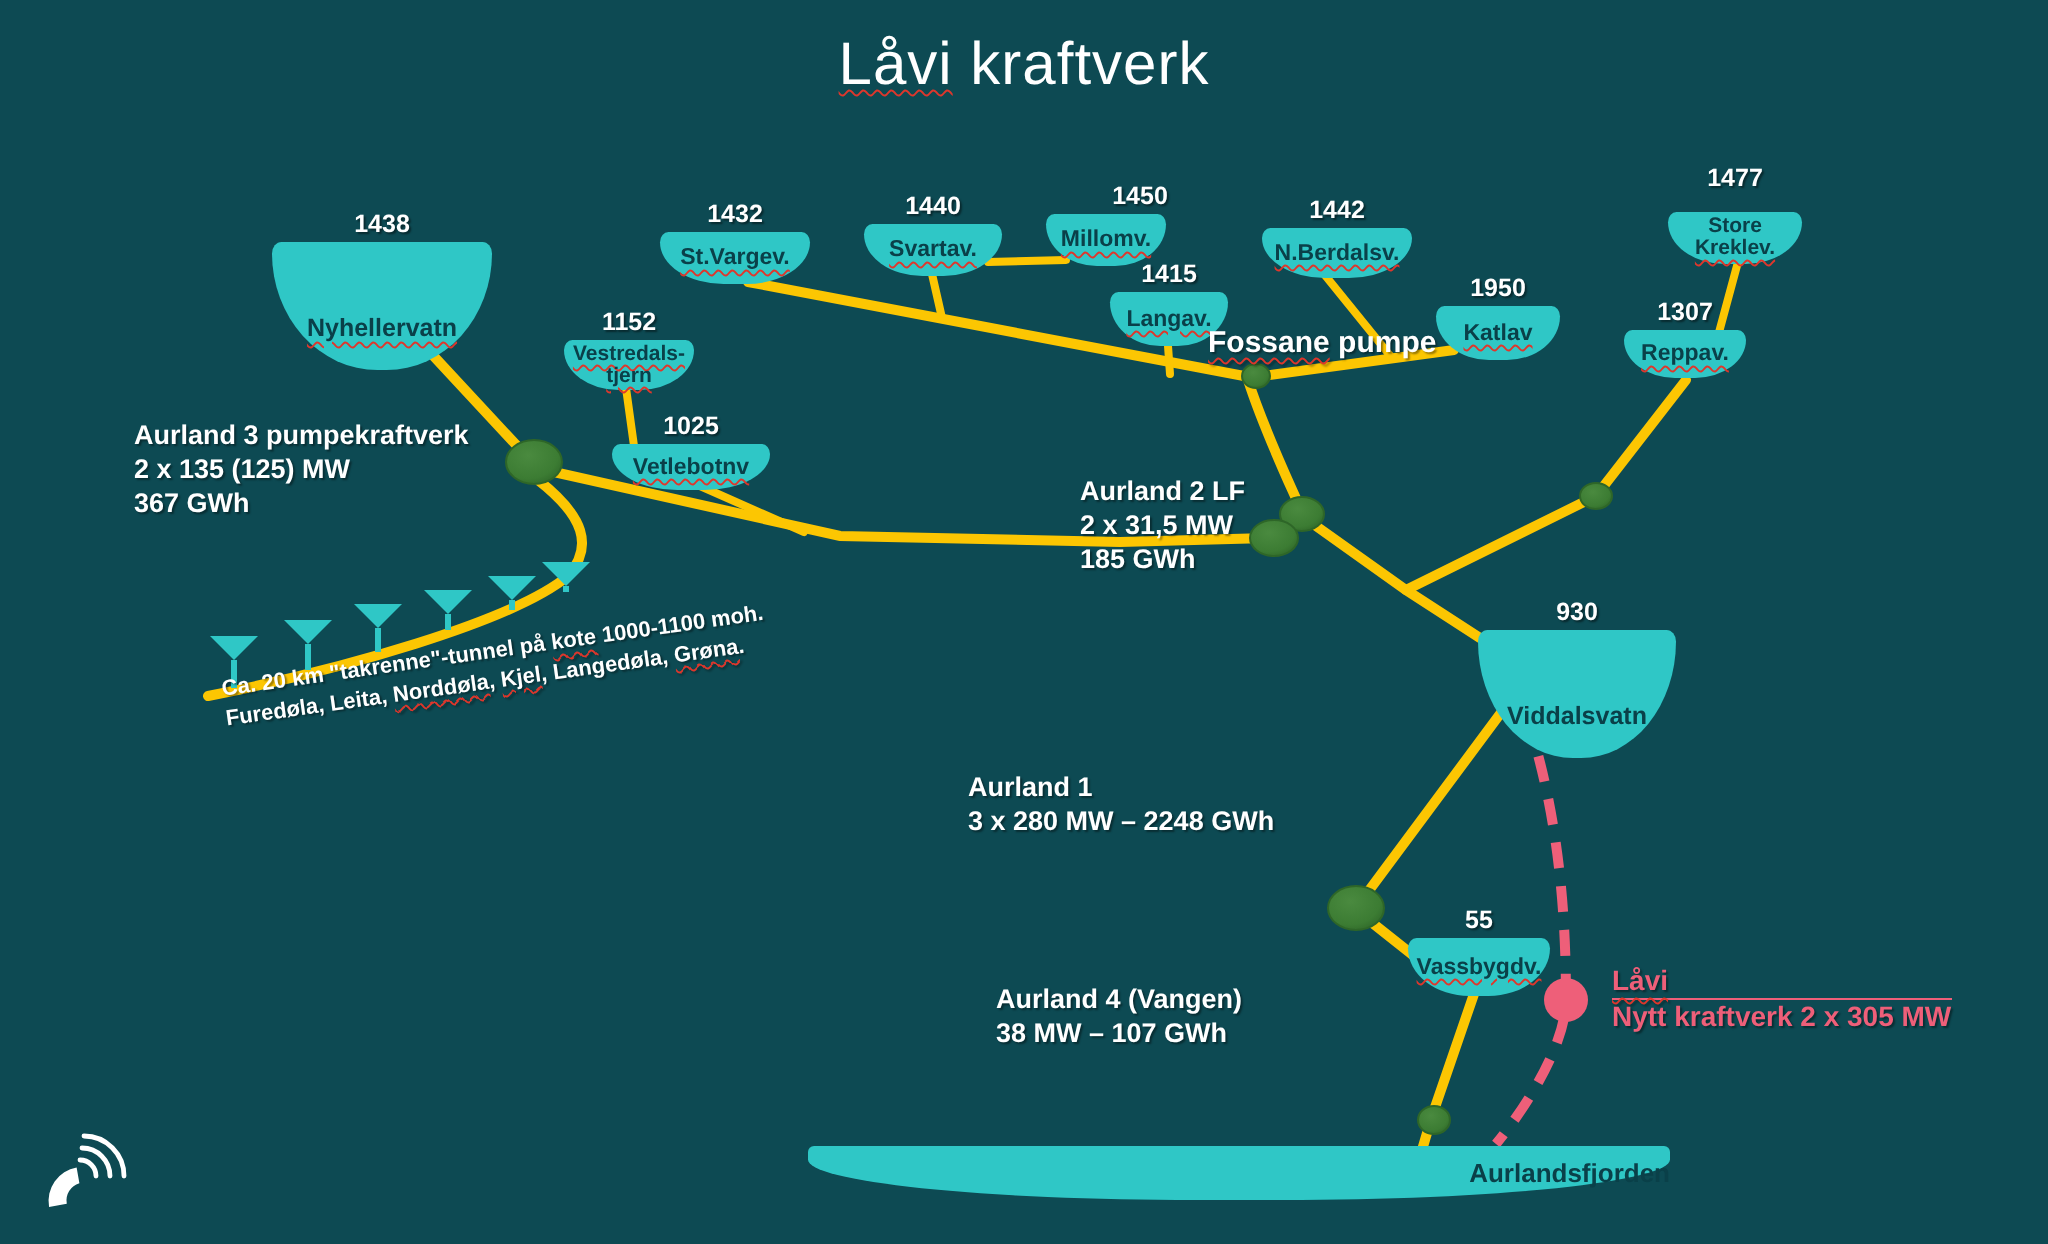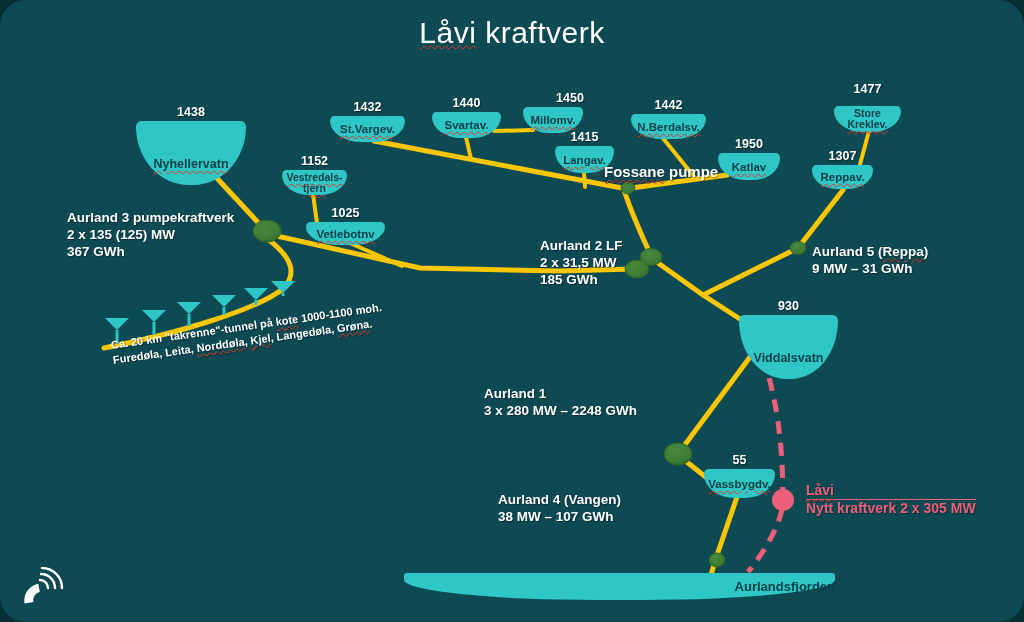--- a/index.html
+++ b/index.html
@@ -1,20 +1,19 @@
 <!DOCTYPE html>
 <html style="--background: #0d4a53; --reservoir: #2fc7c6; --tunnel: #fcc602; --station: #3c7c33; --station_edge: #2e6628; --new_plant: #ee5f79; --text_dark: #0a4049; --squiggle: #e0362b;"><head>
 <meta charset="utf-8">
 <style>
   html,body{margin:0;padding:0;background:#062f36;}
   .stage{
     position:relative;width:1024px;height:622px;overflow:hidden;
     background:var(--background,#0d4a53);
     font-family:"Liberation Sans", sans-serif;
-    border-radius:26px;
   }
   svg.net{position:absolute;left:0;top:0;z-index:1;}
   .yl{stroke:var(--tunnel,#fcc602);stroke-width:5;fill:none;stroke-linecap:round;}
   .yl.thin{stroke-width:4;}
   .pl{stroke:var(--new_plant,#ee5f79);stroke-width:5;fill:none;stroke-dasharray:13 9;}
   .funnel-cup{fill:var(--reservoir,#2fc7c6);}
   .funnel-stem{stroke:var(--reservoir,#2fc7c6);stroke-width:3;fill:none;}
   .node{stroke:var(--station_edge,#2e6628);stroke-width:1;}
   .lavi-dot{fill:var(--new_plant,#ee5f79);}
   .arc{stroke:#fff;stroke-width:2.4;fill:none;stroke-linecap:round;}
@@ -192,24 +191,20 @@
   <div class="plant" style="left:67px;top:209px;">
     <span>Aurland 3 pumpekraftverk</span>
     <span>2 x 135 (125) MW</span>
     <span>367 GWh</span>
   </div>
   <div class="plant" style="left:540px;top:237px;">
     <span>Aurland 2 LF</span>
     <span>2 x 31,5 MW</span>
     <span>185 GWh</span>
   </div>
-  <div class="plant" style="left:812px;top:243px;">
-    <span><span class="inline">Aurland 5 (</span><span class="inline sq">Reppa</span><span class="inline">)</span></span>
-    <span>9 MW – 31 GWh</span>
-  </div>
   <div class="plant" style="left:484px;top:385px;">
     <span>Aurland 1</span>
     <span>3 x 280 MW – 2248 GWh</span>
   </div>
   <div class="plant" style="left:498px;top:491px;">
     <span>Aurland 4 (Vangen)</span>
     <span>38 MW – 107 GWh</span>
   </div>
   <div class="plant fossane" style="left:604px;top:163px;">
     <span><span class="inline sq">Fossane</span><span class="inline"> pumpe</span></span>

